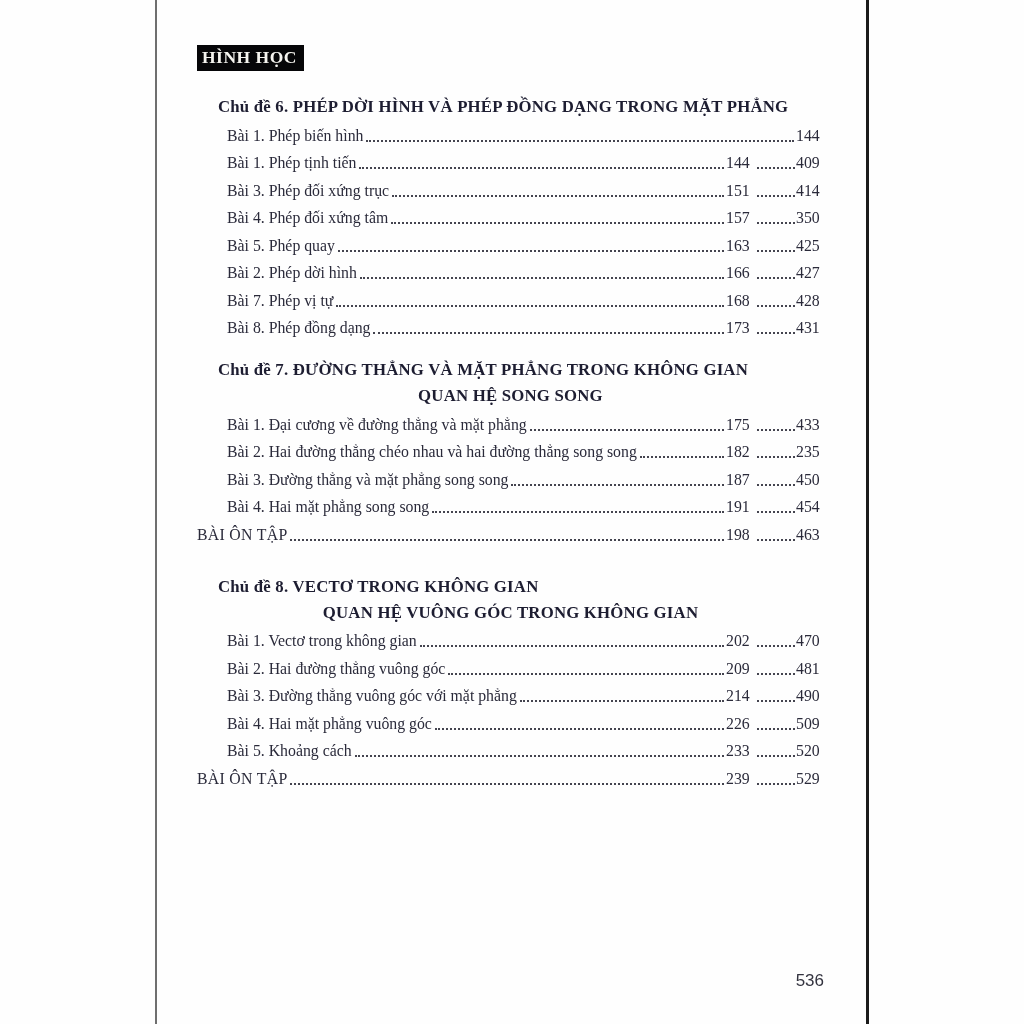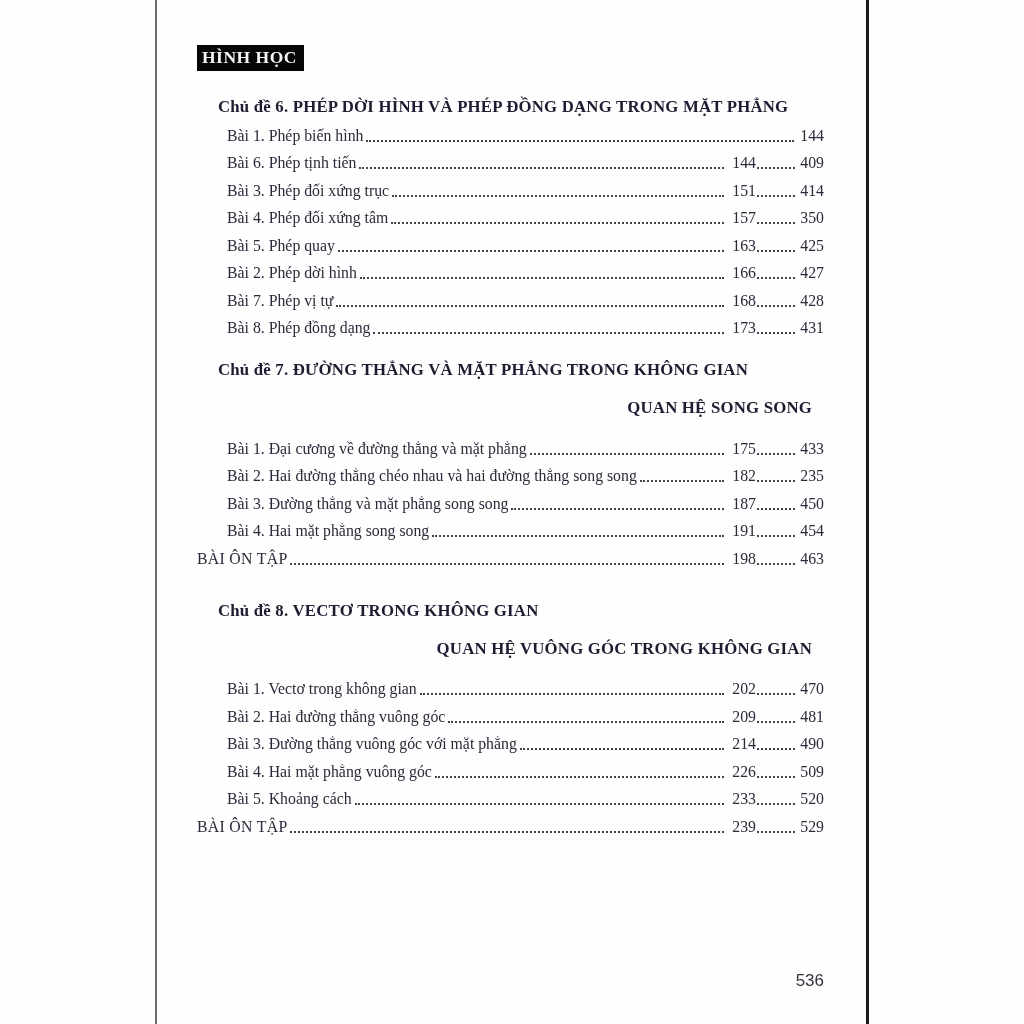--- a/index.html
+++ b/index.html
@@ -44,26 +44,26 @@
     font-size: 16.8px;
     font-weight: bold;
     color: #1d1d31;
     line-height: 26px;
     letter-spacing: 0.2px;
   }
   .section-title.first { margin-top: 23px; }
   .section-title.mt7   { margin-top: 17px; }
   .section-title.mt8   { margin-top: 27px; }
   .section-subtitle {
-    margin: 12px;
+    margin: 0;
     font-size: 16.8px;
     font-weight: bold;
     color: #1d1d31;
     line-height: 26px;
-    text-align: right;
+    text-align: center;
     letter-spacing: 0.2px;
   }
   .rows { }
   .row {
     display: flex;
     align-items: flex-end;
     height: 27.5px;
     font-size: 15.8px;
   }
   .row .label {
@@ -79,21 +79,21 @@
     margin: 0 2px 6px 3px;
     min-width: 12px;
   }
   .dots2 {
     width: 38px;
     border-bottom: 2px dotted #44444f;
     margin: 0 1px 6px 1px;
   }
   .pg {
     line-height: 25px;
-    text-align: right;
+    text-align: left;
     color: #2a2a3a;
     white-space: nowrap;
   }
   .pg.p1 { min-width: 30px; }
   .pg.p2 { min-width: 28px; }
   .folio {
     position: absolute;
     left: 197px;
     width: 627px;
     top: 971px;
@@ -116,21 +116,21 @@
 
     
     <h2 class="section-title first">Chủ đề 6. PHÉP DỜI HÌNH VÀ PHÉP ĐỒNG DẠNG TRONG MẶT PHẲNG</h2>
     <div class="rows">
       <div class="row lesson">
         <span class="label">Bài 1. Phép biến hình</span>
         <span class="dots"></span>
         <span class="pg p2">144</span>
       </div>
       <div class="row lesson">
-        <span class="label">Bài 6. Phép tịnh tiến</span>
+        <span class="label">Bài 1. Phép tịnh tiến</span>
         <span class="dots"></span>
         <span class="pg p1">144</span>
         <span class="dots2"></span>
         <span class="pg p2">409</span>
       </div>
       <div class="row lesson">
         <span class="label">Bài 3. Phép đối xứng trục</span>
         <span class="dots"></span>
         <span class="pg p1">151</span>
         <span class="dots2"></span>

